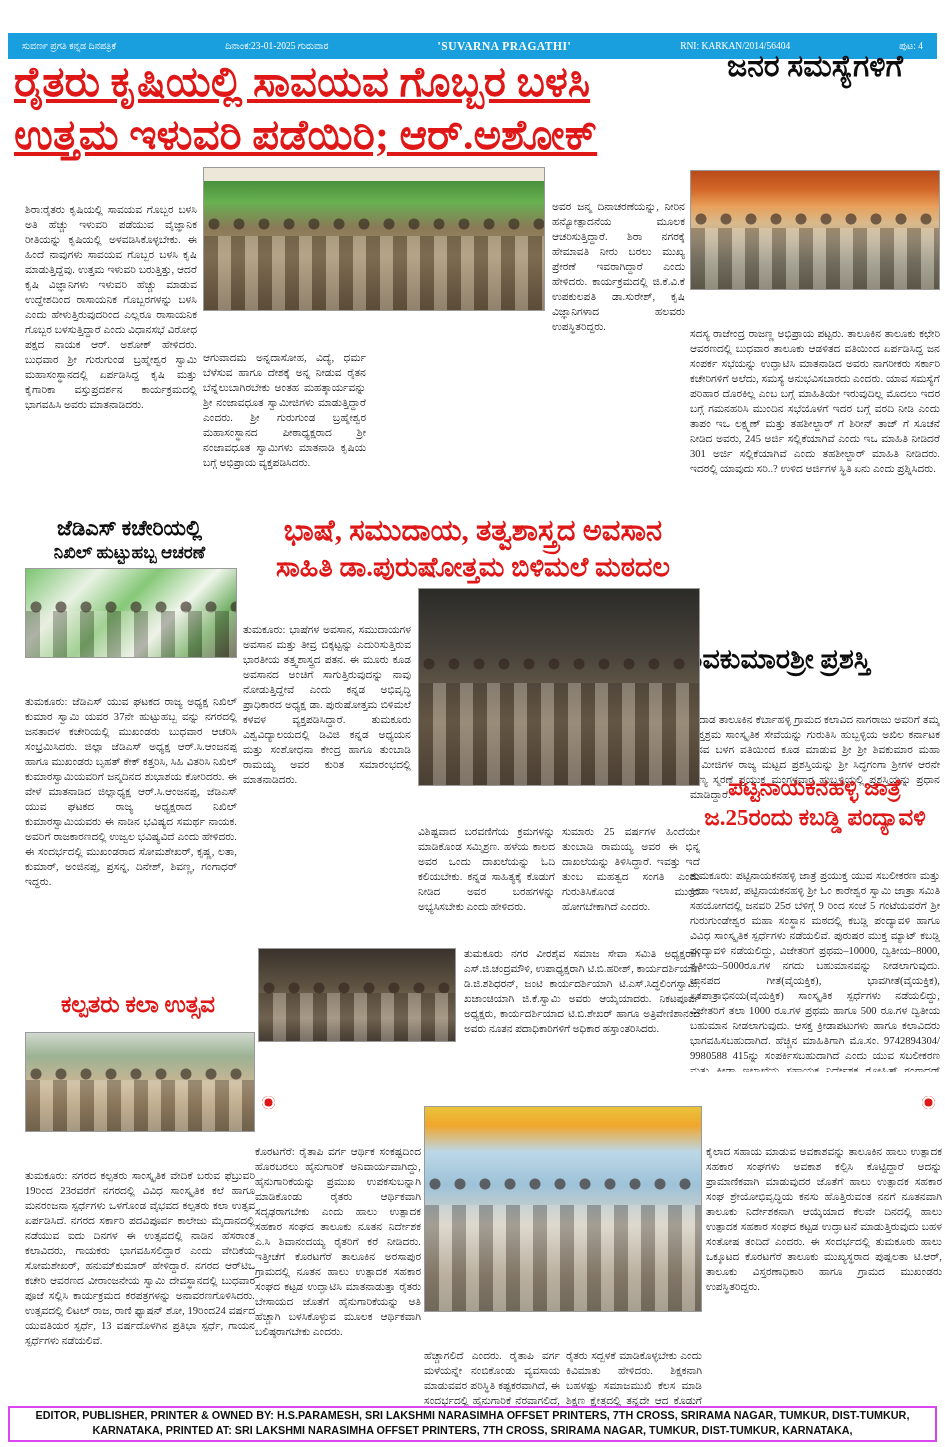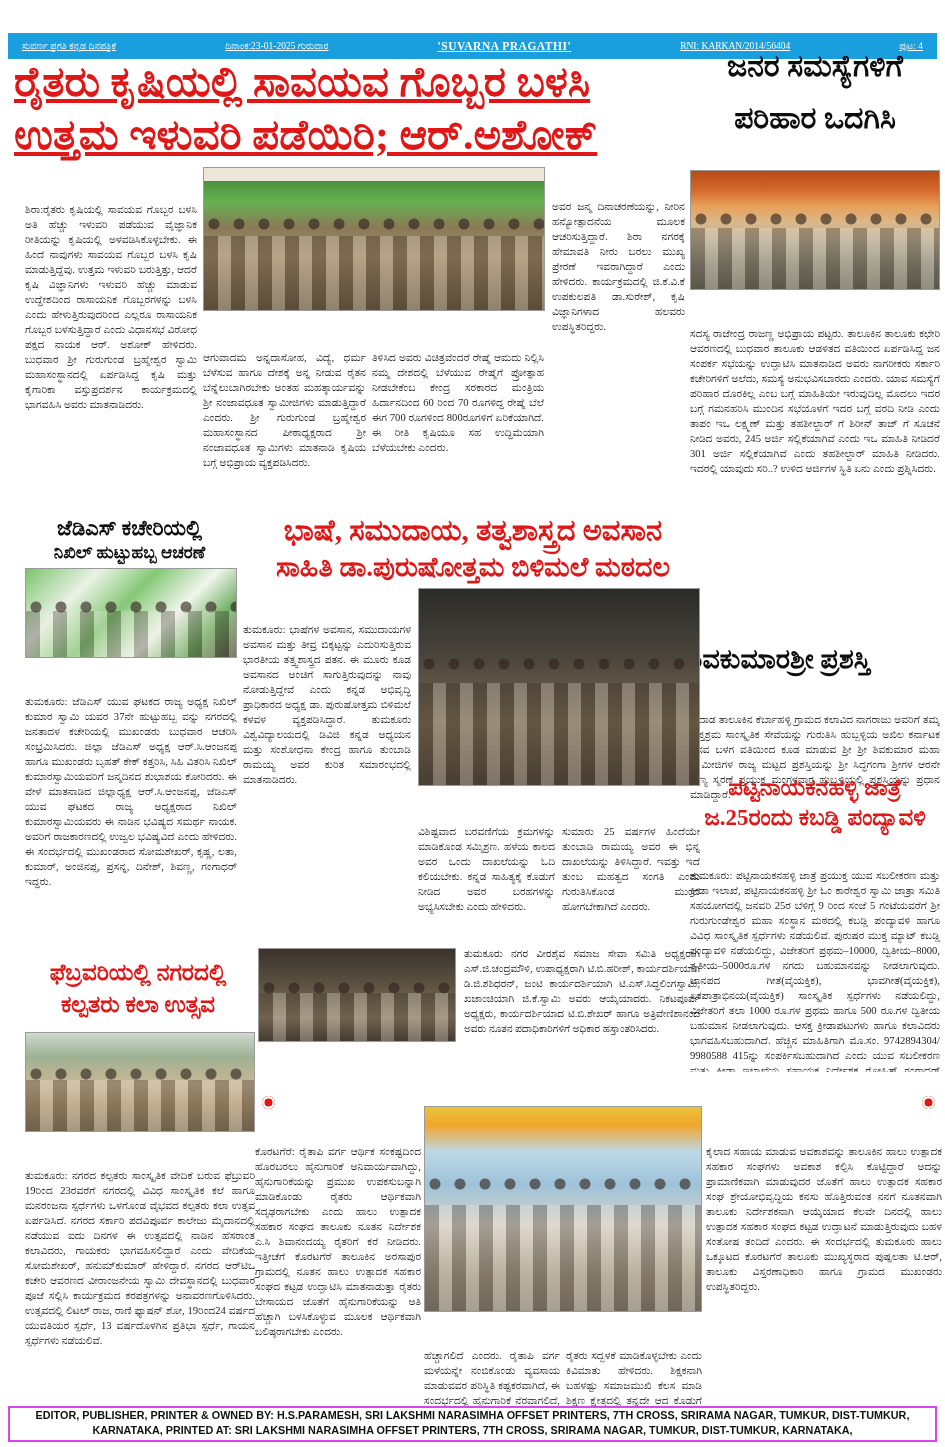--- a/index.html
+++ b/index.html
@@ -2,21 +2,21 @@
 <html><head>
 <meta charset="utf-8">
 <style>
   html,body{margin:0;padding:0;background:#e8e8e8;}
   #page{position:relative;width:945px;height:1447px;background:#ffffff;margin:0 auto;
         font-family:"Liberation Serif",serif;color:#1c1c1c;overflow:hidden;}
   .abs{position:absolute;}
   
   #masthead{left:8px;top:33px;width:929px;height:20px;background:#199fdd;color:#fff;
             display:flex;align-items:center;justify-content:space-between;
-            padding:13px 14px;box-sizing:border-box;font-size:9.5px;text-decoration:underline;}
+            padding:13px 14px;box-sizing:border-box;font-size:9.5px;}
   #masthead .eng{font-family:"Liberation Serif",serif;font-weight:bold;font-size:11.5px;letter-spacing:.5px;}
   
   .red-h{color:#e01717;font-weight:bold;text-align:center;}
   .black-h{color:#0d0d0d;font-weight:bold;text-align:center;}
   .body-text{font-size:10.6px;line-height:1.42;text-align:justify;color:#1c1c1c;overflow:hidden;margin-top:32px;}
   .caption-text{font-size:10.4px;line-height:1.45;text-align:justify;color:#1c1c1c;overflow:hidden;}
   
   .ph{overflow:hidden;border:1px solid #9a9a9a;box-sizing:border-box;}
   .ph.people::before{content:"";position:absolute;left:0;right:0;top:34%;height:20%;
       background-image:radial-gradient(circle at 10px 8px, rgba(48,34,28,.62) 5px, rgba(0,0,0,0) 6px);
@@ -54,26 +54,24 @@
   <div class="abs red-h" style="left:14px;top:56px;width:662px;font-size:42px;line-height:53px;text-align:left;text-decoration:underline;">
     <div>ರೈತರು ಕೃಷಿಯಲ್ಲಿ ಸಾವಯವ ಗೊಬ್ಬರ ಬಳಸಿ</div>
     <div>ಉತ್ತಮ ಇಳುವರಿ ಪಡೆಯಿರಿ; ಆರ್.ಅಶೋಕ್</div>
   </div>
 
   <div class="abs body-text" style="left:25px;top:170px;width:172px;height:338px;">ಶಿರಾ:ರೈತರು ಕೃಷಿಯಲ್ಲಿ ಸಾವಯವ ಗೊಬ್ಬರ ಬಳಸಿ ಅತಿ ಹೆಚ್ಚು ಇಳುವರಿ ಪಡೆಯುವ ವೈಜ್ಞಾನಿಕ ರೀತಿಯನ್ನು ಕೃಷಿಯಲ್ಲಿ ಅಳವಡಿಸಿಕೊಳ್ಳಬೇಕು. ಈ ಹಿಂದೆ ನಾವುಗಳು ಸಾವಯವ ಗೊಬ್ಬರ ಬಳಸಿ ಕೃಷಿ ಮಾಡುತ್ತಿದ್ದೆವು. ಉತ್ತಮ ಇಳುವರಿ ಬರುತ್ತಿತ್ತು, ಆದರೆ ಕೃಷಿ ವಿಜ್ಞಾನಿಗಳು ಇಳುವರಿ ಹೆಚ್ಚು ಮಾಡುವ ಉದ್ದೇಶದಿಂದ ರಾಸಾಯನಿಕ ಗೊಬ್ಬರಗಳನ್ನು ಬಳಸಿ ಎಂದು ಹೇಳುತ್ತಿರುವುದರಿಂದ ಎಲ್ಲರೂ ರಾಸಾಯನಿಕ ಗೊಬ್ಬರ ಬಳಸುತ್ತಿದ್ದಾರೆ ಎಂದು ವಿಧಾನಸಭೆ ವಿರೋಧ ಪಕ್ಷದ ನಾಯಕ ಆರ್. ಅಶೋಕ್ ಹೇಳಿದರು. ಬುಧವಾರ ಶ್ರೀ ಗುರುಗುಂಡ ಬ್ರಹ್ಮೇಶ್ವರ ಸ್ವಾಮಿ ಮಹಾಸಂಸ್ಥಾನದಲ್ಲಿ ಏರ್ಪಡಿಸಿದ್ದ ಕೃಷಿ ಮತ್ತು ಕೈಗಾರಿಕಾ ವಸ್ತುಪ್ರದರ್ಶನ ಕಾರ್ಯಕ್ರಮದಲ್ಲಿ ಭಾಗವಹಿಸಿ ಅವರು ಮಾತನಾಡಿದರು.</div>
 
   <div id="photo-main" class="ph people abs" style="left:203px;top:167px;width:342px;height:144px;"></div>
 
   <div class="abs body-text" style="left:203px;top:318px;width:163px;height:190px;">ಆಗುವಾದಮ ಅನ್ನದಾಸೋಹ, ವಿದ್ಯೆ, ಧರ್ಮ ಬೆಳೆಸುವ ಹಾಗೂ ದೇಶಕ್ಕೆ ಅನ್ನ ನೀಡುವ ರೈತನ ಬೆನ್ನೆಲುಬಾಗಿರಬೇಕು ಅಂತಹ ಮಹತ್ಕಾರ್ಯವನ್ನು ಶ್ರೀ ನಂಜಾವಧೂತ ಸ್ವಾಮೀಜಿಗಳು ಮಾಡುತ್ತಿದ್ದಾರೆ ಎಂದರು. ಶ್ರೀ ಗುರುಗುಂಡ ಬ್ರಹ್ಮೇಶ್ವರ ಮಹಾಸಂಸ್ಥಾನದ ಪೀಠಾಧ್ಯಕ್ಷರಾದ ಶ್ರೀ ನಂಜಾವಧೂತ ಸ್ವಾಮಿಗಳು ಮಾತನಾಡಿ ಕೃಷಿಯ ಬಗ್ಗೆ ಅಭಿಪ್ರಾಯ ವ್ಯಕ್ತಪಡಿಸಿದರು.</div>
-  <div class="abs body-text" style="left:372px;top:318px;width:172px;height:190px;">ತಿಳಿಸಿದ ಅವರು ವಿಚಿತ್ರವೆಂದರೆ ರೇಷ್ಮೆ ಆಮದು ನಿಲ್ಲಿಸಿ ನಮ್ಮ ದೇಶದಲ್ಲಿ ಬೆಳೆಯುವ ರೇಷ್ಮೆಗೆ ಪ್ರೋತ್ಸಾಹ ನೀಡಬೇಕೆಂಬ ಕೇಂದ್ರ ಸರಕಾರದ ಮಂತ್ರಿಯ ಹಿರ್ದಾನದಿಂದ 60 ರಿಂದ 70 ರೂಗಳಿದ್ದ ರೇಷ್ಮೆ ಬೆಲೆ ಈಗ 700 ರೂಗಳಿಂದ 800ರೂಗಳಿಗೆ ಏರಿಕೆಯಾಗಿದೆ. ಈ ರೀತಿ ಕೃಷಿಯೂ ಸಹ ಉದ್ದಿಮೆಯಾಗಿ ಬೆಳೆಯಬೇಕು ಎಂದರು.</div>
   <div class="abs body-text" style="left:552px;top:167px;width:133px;height:342px;">ಅವರ ಜನ್ಮ ದಿನಾಚರಣೆಯನ್ನು, ನೀರಿನ ಹನ್ಯೋತ್ಪಾದನೆಯ ಮೂಲಕ ಆಚರಿಸುತ್ತಿದ್ದಾರೆ. ಶಿರಾ ನಗರಕ್ಕೆ ಹೇಮಾವತಿ ನೀರು ಬರಲು ಮುಖ್ಯ ಪ್ರೇರಣೆ ಇವರಾಗಿದ್ದಾರೆ ಎಂದು ಹೇಳಿದರು. ಕಾರ್ಯಕ್ರಮದಲ್ಲಿ ಜಿ.ಕೆ.ವಿ.ಕೆ ಉಪಕುಲಪತಿ ಡಾ.ಸುರೇಶ್, ಕೃಷಿ ವಿಜ್ಞಾನಿಗಳಾದ ಹಲವರು ಉಪಸ್ಥಿತರಿದ್ದರು.</div>
 
   <div class="abs black-h" style="left:690px;top:40px;width:250px;font-size:30px;line-height:52px;">
     <div>ಜನರ ಸಮಸ್ಯೆಗಳಿಗೆ</div>
-    <div>ಪರಿಹಾರ ಒದಗಿಸಿ</div>
   </div>
 
   <div id="photo-stage" class="ph people abs" style="left:690px;top:170px;width:250px;height:120px;"></div>
 
   <div class="abs body-text" style="left:690px;top:294px;width:250px;height:344px;">ಸದಸ್ಯ ರಾಜೇಂದ್ರ ರಾಜಣ್ಣ ಅಭಿಪ್ರಾಯ ಪಟ್ಟರು. ತಾಲೂಕಿನ ತಾಲೂಕು ಕಛೇರಿ ಆವರಣದಲ್ಲಿ ಬುಧವಾರ ತಾಲೂಕು ಆಡಳಿತದ ವತಿಯಿಂದ ಏರ್ಪಡಿಸಿದ್ದ ಜನ ಸಂಪರ್ಕ ಸಭೆಯನ್ನು ಉದ್ಘಾಟಿಸಿ ಮಾತನಾಡಿದ ಅವರು ನಾಗರೀಕರು ಸರ್ಕಾರಿ ಕಚೇರಿಗಳಿಗೆ ಅಲೆದು, ಸಮಸ್ಯೆ ಅನುಭವಿಸಬಾರದು ಎಂದರು. ಯಾವ ಸಮಸ್ಯೆಗೆ ಪರಿಹಾರ ದೊರಕಿಲ್ಲ ಎಂಬ ಬಗ್ಗೆ ಮಾಹಿತಿಯೇ ಇರುವುದಿಲ್ಲ ಮೊದಲು ಇದರ ಬಗ್ಗೆ ಗಮನಹರಿಸಿ ಮುಂದಿನ ಸಭೆಯೊಳಗೆ ಇದರ ಬಗ್ಗೆ ವರದಿ ನೀಡಿ ಎಂದು ತಾಪಂ ಇಒ ಲಕ್ಷ್ಮಣ್ ಮತ್ತು ತಹಶೀಲ್ದಾರ್ ಗೆ ಶಿರೀನ್ ತಾಜ್ ಗೆ ಸೂಚನೆ ನೀಡಿದ ಅವರು, 245 ಅರ್ಜಿ ಸಲ್ಲಿಕೆಯಾಗಿವೆ ಎಂದು ಇಒ ಮಾಹಿತಿ ನೀಡಿದರೆ 301 ಅರ್ಜಿ ಸಲ್ಲಿಕೆಯಾಗಿವೆ ಎಂದು ತಹಶೀಲ್ದಾರ್ ಮಾಹಿತಿ ನೀಡಿದರು. ಇದರಲ್ಲಿ ಯಾವುದು ಸರಿ..? ಉಳಿದ ಅರ್ಜಿಗಳ ಸ್ಥಿತಿ ಏನು ಎಂದು ಪ್ರಶ್ನಿಸಿದರು.</div>
 
   <div class="abs black-h" style="left:654px;top:642px;width:250px;font-size:27px;line-height:34px;">ಶಿವಕುಮಾರಶ್ರೀ ಪ್ರಶಸ್ತಿ</div>
   <div class="abs body-text" style="left:690px;top:680px;width:250px;height:90px;">ಕಾದಾಡ ತಾಲೂಕಿನ ಕೆರ್ಬಾಹಳ್ಳಿ ಗ್ರಾಮದ ಕಲಾವಿದ ನಾಗರಾಜು ಅವರಿಗೆ ತಮ್ಮ ಆಪ್ತಶ್ರಮ ಸಾಂಸ್ಕೃತಿಕ ಸೇವೆಯನ್ನು ಗುರುತಿಸಿ ಹುಬ್ಬಳ್ಳಿಯ ಅಖಿಲ ಕರ್ನಾಟಕ ಬಸವ ಬಳಗ ವತಿಯಿಂದ ಕೂಡ ಮಾಡುವ ಶ್ರೀ ಶ್ರೀ ಶಿವಕುಮಾರ ಮಹಾ ಸ್ವಾಮೀಜಿಗಳ ರಾಜ್ಯ ಮಟ್ಟದ ಪ್ರಶಸ್ತಿಯನ್ನು ಶ್ರೀ ಸಿದ್ಧಗಂಗಾ ಶ್ರೀಗಳ ಆರನೇ ಪುಣ್ಯ ಸ್ಮರಣೆ ಪ್ರಯುಕ್ತ ಮಂಗಳವಾರ ಹುಬ್ಬಳ್ಳಿಯಲ್ಲಿ ಪ್ರಶಸ್ತಿಯನ್ನು ಪ್ರಧಾನ ಮಾಡಿದ್ದಾರೆ.</div>
 
   <div class="abs red-h" style="left:690px;top:774px;width:250px;font-size:23px;line-height:28px;">ಪಟ್ಟನಾಯಕನಹಳ್ಳಿ ಜಾತ್ರೆ</div>
@@ -88,21 +86,20 @@
   <div class="abs red-h" style="left:243px;top:512px;width:460px;font-size:29px;line-height:36px;">ಭಾಷೆ, ಸಮುದಾಯ, ತತ್ವಶಾಸ್ತ್ರದ ಅವಸಾನ</div>
   <div class="abs red-h" style="left:243px;top:549px;width:460px;font-size:27px;line-height:36px;">ಸಾಹಿತಿ ಡಾ.ಪುರುಷೋತ್ತಮ ಬಿಳಿಮಲೆ ಮಠದಲ</div>
   <div class="abs body-text" style="left:243px;top:590px;width:168px;height:366px;">ತುಮಕೂರು: ಭಾಷೆಗಳ ಅವಸಾನ, ಸಮುದಾಯಗಳ ಅವಸಾನ ಮತ್ತು ತೀವ್ರ ಬಿಕ್ಕಟ್ಟನ್ನು ಎದುರಿಸುತ್ತಿರುವ ಭಾರತೀಯ ತತ್ತ್ವಶಾಸ್ತ್ರದ ಪತನ. ಈ ಮೂರು ಕೂಡ ಅವಸಾನದ ಅಂಚಿಗೆ ಸಾಗುತ್ತಿರುವುದನ್ನು ನಾವು ನೋಡುತ್ತಿದ್ದೇವೆ ಎಂದು ಕನ್ನಡ ಅಭಿವೃದ್ಧಿ ಪ್ರಾಧಿಕಾರದ ಅಧ್ಯಕ್ಷ ಡಾ. ಪುರುಷೋತ್ತಮ ಬಿಳಿಮಲೆ ಕಳವಳ ವ್ಯಕ್ತಪಡಿಸಿದ್ದಾರೆ. ತುಮಕೂರು ವಿಶ್ವವಿದ್ಯಾಲಯದಲ್ಲಿ ಡಿವಿಜಿ ಕನ್ನಡ ಅಧ್ಯಯನ ಮತ್ತು ಸಂಶೋಧನಾ ಕೇಂದ್ರ ಹಾಗೂ ತುಂಬಾಡಿ ರಾಮಯ್ಯ ಅವರ ಕುರಿತ ಸಮಾರಂಭದಲ್ಲಿ ಮಾತನಾಡಿದರು.</div>
   <div id="photo-meeting" class="ph people abs" style="left:418px;top:588px;width:282px;height:198px;"></div>
   <div class="abs body-text" style="left:418px;top:792px;width:137px;height:158px;">ವಿಶಿಷ್ಟವಾದ ಬರವಣಿಗೆಯ ಕ್ರಮಗಳನ್ನು ಮಾಡಿಕೊಂಡ ಸಮ್ಮಿಶ್ರಣ. ಹಳೆಯ ಕಾಲದ ಅವರ ಒಂದು ದಾಖಲೆಯನ್ನು ಓದಿ ಕಲಿಯಬೇಕು. ಕನ್ನಡ ಸಾಹಿತ್ಯಕ್ಕೆ ಕೊಡುಗೆ ನೀಡಿದ ಅವರ ಬರಹಗಳನ್ನು ಅಭ್ಯಸಿಸಬೇಕು ಎಂದು ಹೇಳಿದರು.</div>
   <div class="abs body-text" style="left:562px;top:792px;width:138px;height:158px;">ಸುಮಾರು 25 ವರ್ಷಗಳ ಹಿಂದೆಯೇ ತುಂಬಾಡಿ ರಾಮಯ್ಯ ಅವರ ಈ ಭಿನ್ನ ದಾಖಲೆಯನ್ನು ತಿಳಿಸಿದ್ದಾರೆ. ಇವತ್ತು ಇದೆ ತುಂಬ ಮಹತ್ವದ ಸಂಗತಿ ಎಂದು ಗುರುತಿಸಿಕೊಂಡ ಮುಂದೆ ಹೋಗಬೇಕಾಗಿದೆ ಎಂದರು.</div>
 
   <div id="photo-veerashaiva" class="ph people abs" style="left:258px;top:948px;width:198px;height:94px;"></div>
   <div class="abs caption-text" style="left:464px;top:946px;width:236px;height:100px;">ತುಮಕೂರು ನಗರ ವೀರಶೈವ ಸಮಾಜ ಸೇವಾ ಸಮಿತಿ ಅಧ್ಯಕ್ಷರಾಗಿ ಎಸ್.ಜಿ.ಚಂದ್ರಮೌಳಿ, ಉಪಾಧ್ಯಕ್ಷರಾಗಿ ಟಿ.ಬಿ.ಹರೀಶ್, ಕಾರ್ಯದರ್ಶಿಯಾಗಿ ಡಿ.ಜಿ.ಶಶಿಧರನ್, ಜಂಟಿ ಕಾರ್ಯದರ್ಶಿಯಾಗಿ ಟಿ.ಎಸ್.ಸಿದ್ಧಲಿಂಗಸ್ವಾಮಿ, ಖಜಾಂಚಿಯಾಗಿ ಜಿ.ಕೆ.ಸ್ವಾಮಿ ಅವರು ಆಯ್ಕೆಯಾದರು. ನಿಕಟಪೂರ್ವ ಅಧ್ಯಕ್ಷರು, ಕಾರ್ಯದರ್ಶಿಯಾದ ಟಿ.ಬಿ.ಶೇಖರ್ ಹಾಗೂ ಅತ್ರಿವೇಣಿಶಾನಂದ ಅವರು ನೂತನ ಪದಾಧಿಕಾರಿಗಳಿಗೆ ಅಧಿಕಾರ ಹಸ್ತಾಂತರಿಸಿದರು.</div>
 
-  <div class="abs red-h" style="left:22px;top:958px;width:232px;font-size:23px;line-height:30px;">ಫೆಬ್ರವರಿಯಲ್ಲಿ ನಗರದಲ್ಲಿ</div>
   <div class="abs red-h" style="left:22px;top:990px;width:232px;font-size:23px;line-height:30px;">ಕಲ್ಪತರು ಕಲಾ ಉತ್ಸವ</div>
   <div id="photo-kalpataru" class="ph people abs" style="left:25px;top:1032px;width:230px;height:100px;"></div>
   <div class="abs body-text" style="left:25px;top:1136px;width:230px;height:262px;">ತುಮಕೂರು: ನಗರದ ಕಲ್ಪತರು ಸಾಂಸ್ಕೃತಿಕ ವೇದಿಕೆ ಬರುವ ಫೆಬ್ರುವರಿ 19ರಿಂದ 23ರವರೆಗೆ ನಗರದಲ್ಲಿ ವಿವಿಧ ಸಾಂಸ್ಕೃತಿಕ ಕಲೆ ಹಾಗೂ ಮನರಂಜನಾ ಸ್ಪರ್ಧೆಗಳು ಒಳಗೊಂಡ ವೈಭವದ ಕಲ್ಪತರು ಕಲಾ ಉತ್ಸವ ಏರ್ಪಡಿಸಿದೆ. ನಗರದ ಸರ್ಕಾರಿ ಪದವಿಪೂರ್ವ ಕಾಲೇಜು ಮೈದಾನದಲ್ಲಿ ನಡೆಯುವ ಐದು ದಿನಗಳ ಈ ಉತ್ಸವದಲ್ಲಿ ನಾಡಿನ ಹೆಸರಾಂತ ಕಲಾವಿದರು, ಗಾಯಕರು ಭಾಗವಹಿಸಲಿದ್ದಾರೆ ಎಂದು ವೇದಿಕೆಯ ಸೋಮಶೇಖರ್, ಹನುಮ್‌ಕುಮಾರ್ ಹೇಳಿದ್ದಾರೆ. ನಗರದ ಆರ್‌ಟಿಒ ಕಚೇರಿ ಆವರಣದ ವೀರಾಂಜನೇಯ ಸ್ವಾಮಿ ದೇವಸ್ಥಾನದಲ್ಲಿ ಬುಧವಾರ ಪೂಜೆ ಸಲ್ಲಿಸಿ ಕಾರ್ಯಕ್ರಮದ ಕರಪತ್ರಗಳನ್ನು ಅನಾವರಣಗೊಳಿಸಿದರು. ಉತ್ಸವದಲ್ಲಿ ಲಿಟಲ್ ರಾಜ, ರಾಣಿ ಫ್ಯಾಷನ್ ಶೋ, 19ರಿಂದ24 ವರ್ಷದ ಯುವತಿಯರ ಸ್ಪರ್ಧೆ, 13 ವರ್ಷದೊಳಗಿನ ಪ್ರತಿಭಾ ಸ್ಪರ್ಧೆ, ಗಾಯನ ಸ್ಪರ್ಧೆಗಳು ನಡೆಯಲಿವೆ.</div>
 
 
   <div class="abs end-mark" style="left:262px;top:1096px;"></div>
   <div class="abs end-mark" style="left:922px;top:1096px;"></div>
 
   <div class="abs body-text" style="left:255px;top:1112px;width:166px;height:292px;">ಕೊರಟಗೆರೆ: ರೈತಾಪಿ ವರ್ಗ ಆರ್ಥಿಕ ಸಂಕಷ್ಟದಿಂದ ಹೊರಬರಲು ಹೈನುಗಾರಿಕೆ ಅನಿವಾರ್ಯವಾಗಿದ್ದು, ಹೈನುಗಾರಿಕೆಯನ್ನು ಪ್ರಮುಖ ಉಪಕಸುಬನ್ನಾಗಿ ಮಾಡಿಕೊಂಡು ರೈತರು ಆರ್ಥಿಕವಾಗಿ ಸದೃಢರಾಗಬೇಕು ಎಂದು ಹಾಲು ಉತ್ಪಾದಕ ಸಹಕಾರ ಸಂಘದ ತಾಲೂಕು ನೂತನ ನಿರ್ದೇಶಕ ಎ.ಸಿ ಶಿವಾನಂದಯ್ಯ ರೈತರಿಗೆ ಕರೆ ನೀಡಿದರು. ಇತ್ತೀಚೆಗೆ ಕೊರಟಗೆರೆ ತಾಲೂಕಿನ ಅರಸಾಪುರ ಗ್ರಾಮದಲ್ಲಿ ನೂತನ ಹಾಲು ಉತ್ಪಾದಕ ಸಹಕಾರ ಸಂಘದ ಕಟ್ಟಡ ಉದ್ಘಾಟಿಸಿ ಮಾತನಾಡುತ್ತಾ ರೈತರು ಬೇಸಾಯದ ಜೊತೆಗೆ ಹೈನುಗಾರಿಕೆಯನ್ನು ಅತಿ ಹೆಚ್ಚಾಗಿ ಬಳಸಿಕೊಳ್ಳುವ ಮೂಲಕ ಆರ್ಥಿಕವಾಗಿ ಬಲಿಷ್ಠರಾಗಬೇಕು ಎಂದರು.</div>
   <div id="photo-dairy" class="ph people abs" style="left:424px;top:1106px;width:278px;height:206px;"></div>

